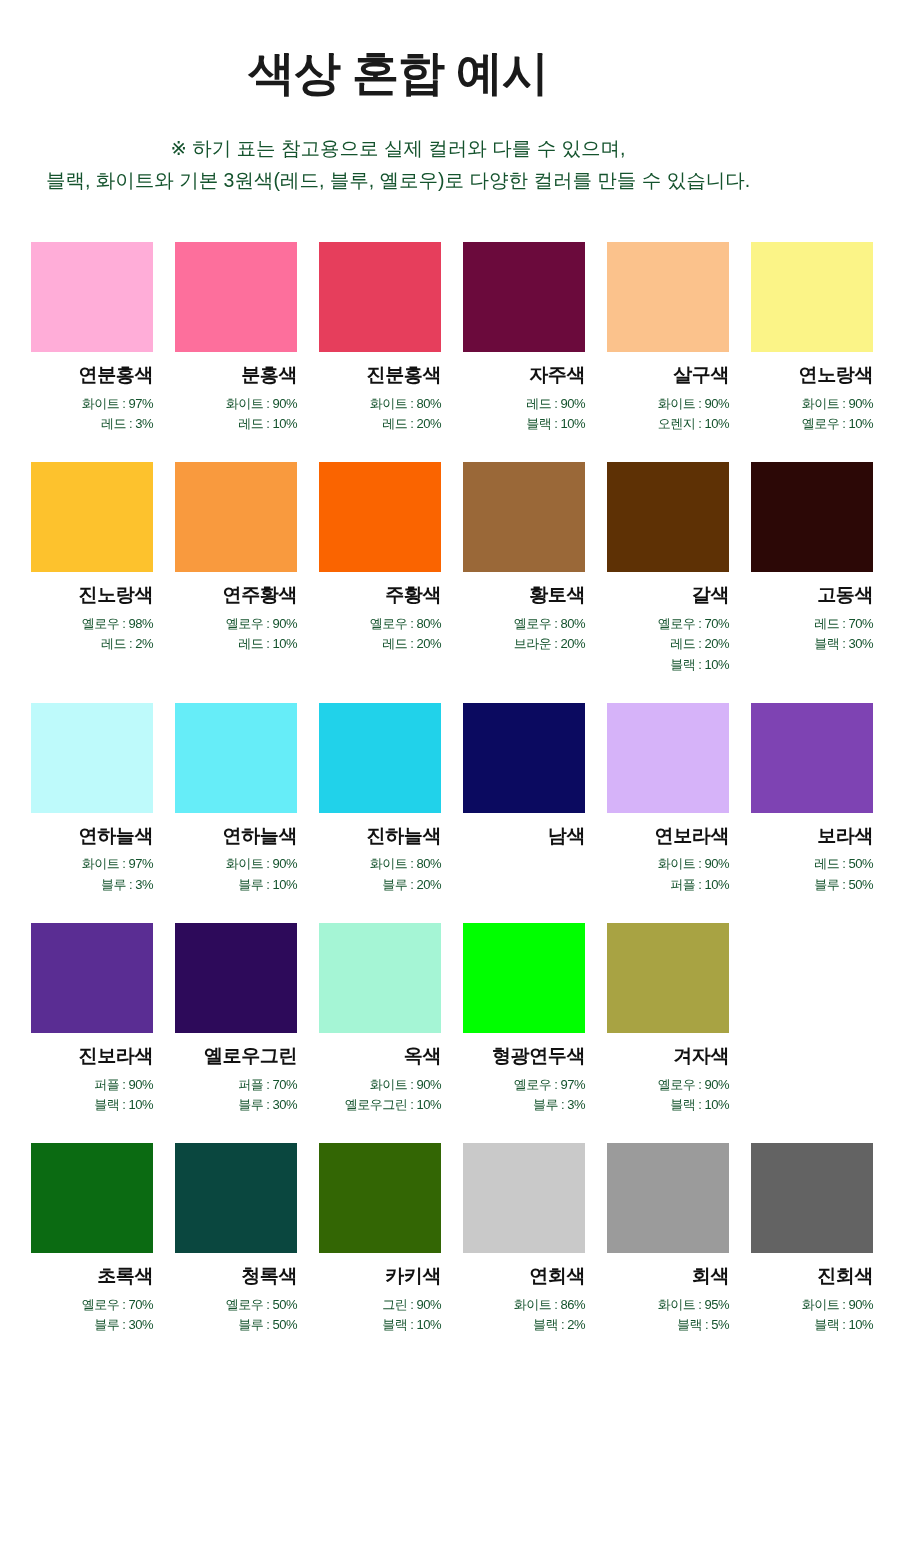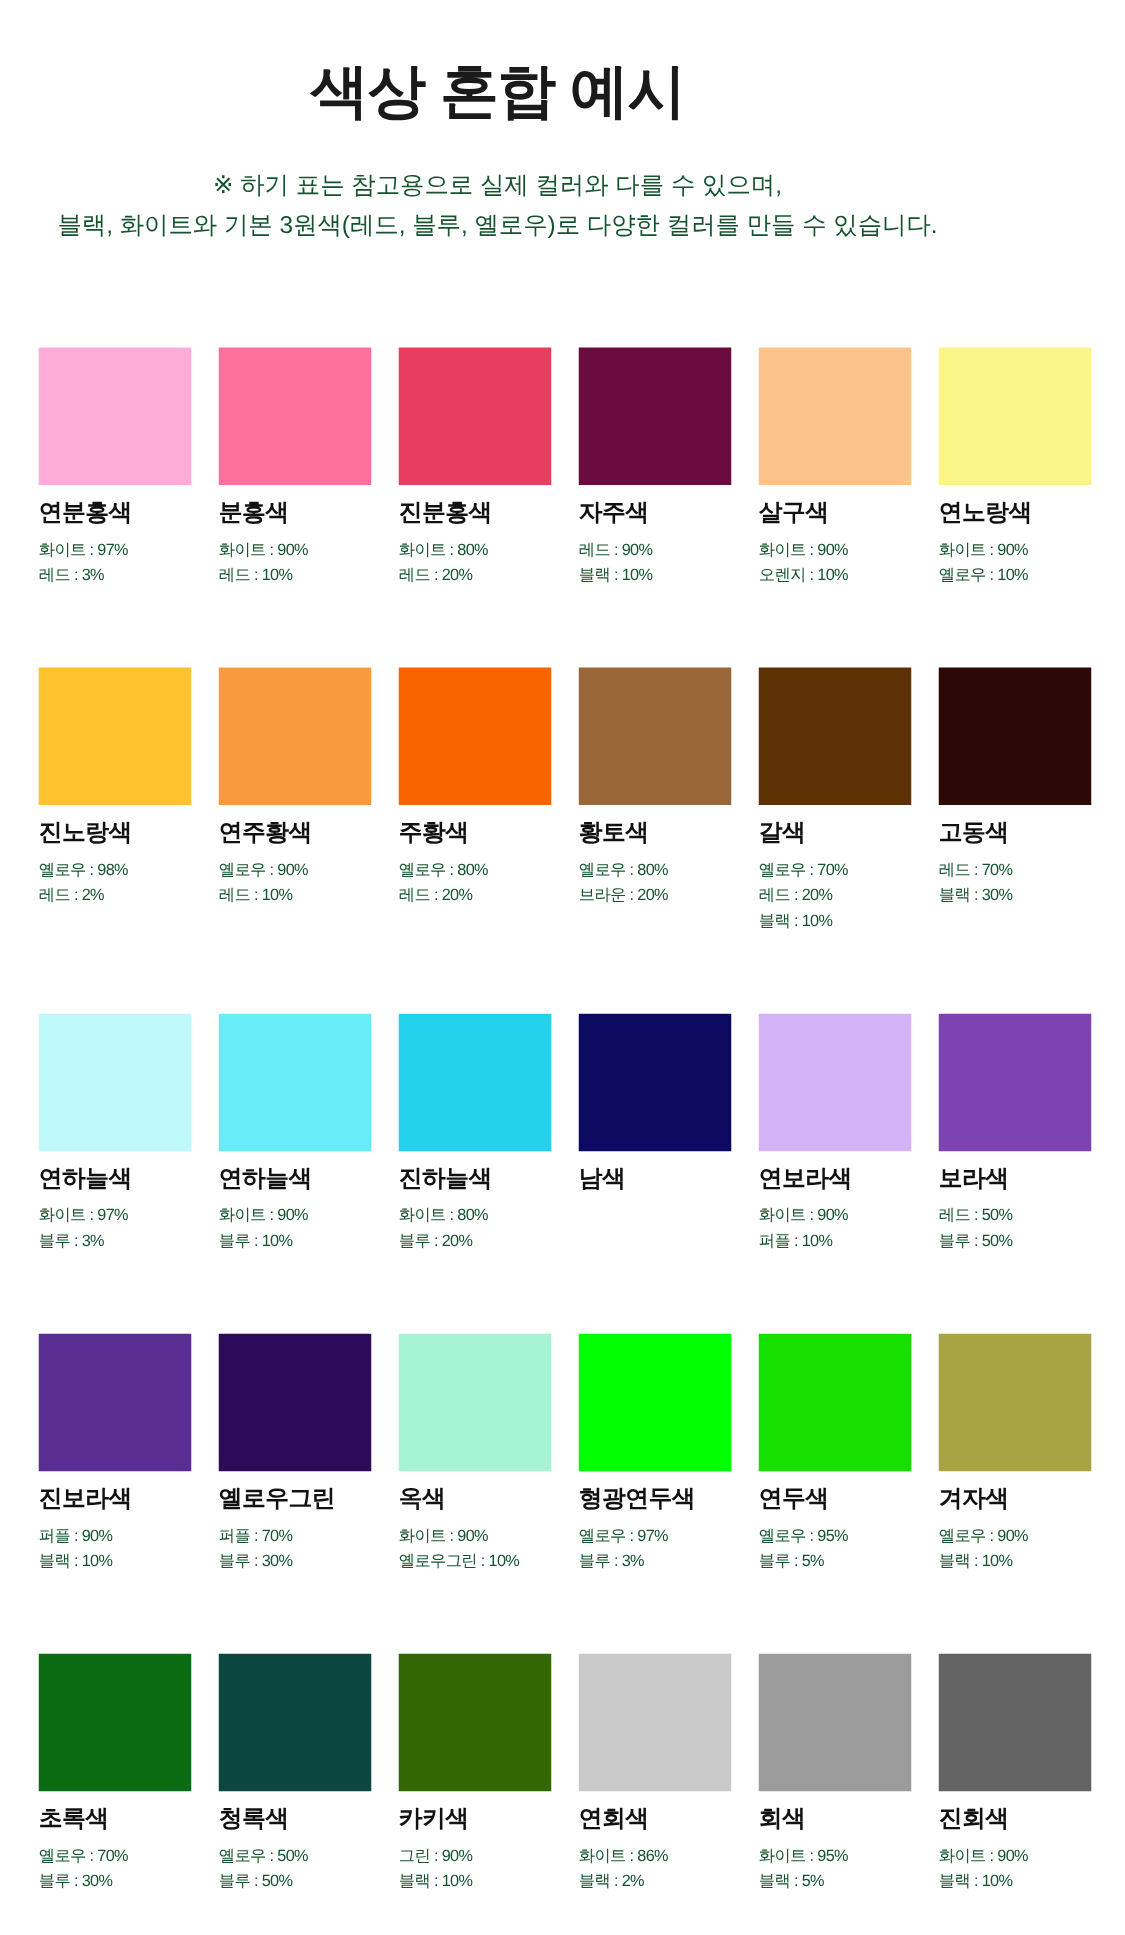--- a/index.html
+++ b/index.html
@@ -47,22 +47,21 @@
     margin-top: 46px;
     padding: 0 31px;
     display: grid;
     grid-template-columns: repeat(6, 122px);
     column-gap: 22px;
     row-gap: 0;
     box-sizing: border-box;
   }
   .cell {
     width: 122px;
-    text-align: left;
-    margin-top: 36px;
+    text-align: right;
   }
   .swatch {
     width: 122px;
     height: 110px;
     display: block;
   }
   .cell-name {
     font-size: 19px;
     font-weight: bold;
     color: #111111;
@@ -271,28 +270,20 @@
       </div>
       <div class="cell">
         <div class="swatch" style="background-color: rgb(0, 255, 0);"></div>
         <div class="cell-name">형광연두색</div>
         <div class="mix-list">
           <span class="mix-line">옐로우 : 97%</span>
           <span class="mix-line">블루 : 3%</span>
         </div>
       </div>
       <div class="cell">
-        <div class="swatch" style="background-color: rgb(21, 224, 0);"></div>
-        <div class="cell-name">연두색</div>
-        <div class="mix-list">
-          <span class="mix-line">옐로우 : 95%</span>
-          <span class="mix-line">블루 : 5%</span>
-        </div>
-      </div>
-      <div class="cell">
         <div class="swatch" style="background-color: rgb(168, 163, 67);"></div>
         <div class="cell-name">겨자색</div>
         <div class="mix-list">
           <span class="mix-line">옐로우 : 90%</span>
           <span class="mix-line">블랙 : 10%</span>
         </div>
       </div>
       <div class="row-spacer"></div>
       <div class="cell">
         <div class="swatch" style="background-color: rgb(11, 107, 18);"></div>

